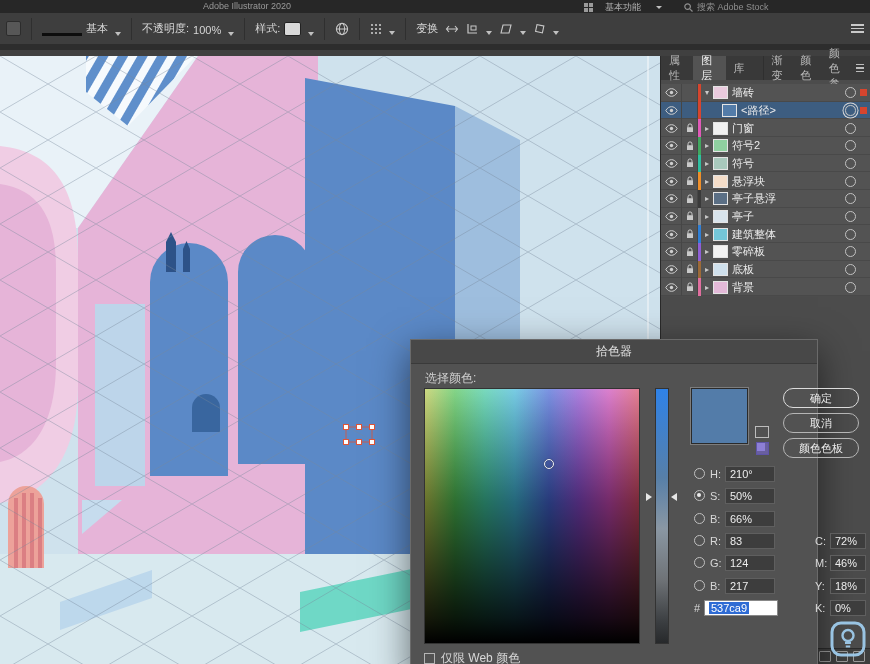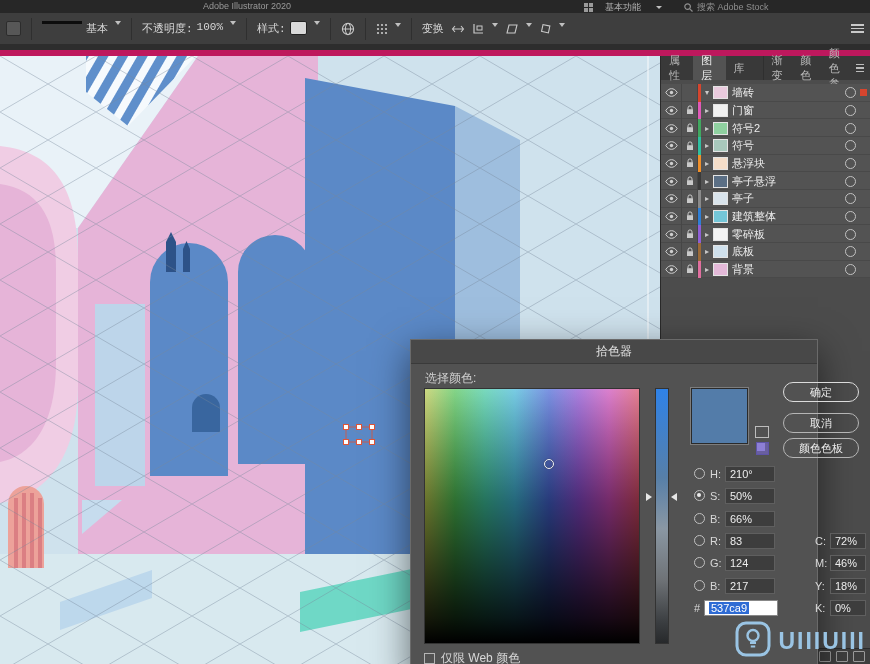--- a/index.html
+++ b/index.html
@@ -1,32 +1,32 @@
 <!DOCTYPE html>
 <html><head>
 <meta charset="utf-8">
 <style>
   html,body{margin:0;padding:0;background:#222;}
-  .screen{position:relative;width:870px;height:664px;overflow:hidden;background:#be185d;
+  .screen{position:relative;width:870px;height:664px;overflow:hidden;background:#404040;
           font-family:"Liberation Sans","DejaVu Sans",sans-serif;-webkit-font-smoothing:antialiased;}
   
   .titlebar{position:absolute;left:0;top:0;width:870px;height:13px;background:#272727;color:#9a9a9a;font-size:9px;}
   .titlebar .app-title{position:absolute;left:203px;top:1px;}
   .ws-switch{position:absolute;left:584px;top:1px;display:flex;align-items:center;gap:12px;color:#b5b5b5;}
   .searchbar{position:absolute;left:684px;top:1px;display:flex;align-items:center;gap:4px;color:#8f8f8f;}
   .caret{width:0;height:0;border-left:3.5px solid transparent;border-right:3.5px solid transparent;border-top:4px solid #c0c0c0;display:inline-block;margin-left:3px;}
   .caret.sm{border-top-width:3px;border-left-width:3px;border-right-width:3px;}
   
   .controlbar{position:absolute;left:0;top:13px;width:870px;height:37px;background:#3e3e3e;border-bottom:6px solid #2d2d2d;
               display:flex;align-items:center;gap:7px;padding:0 6px;box-sizing:border-box;color:#d6d6d6;font-size:11px;}
   .vsep{width:1px;height:22px;background:#2f2f2f;margin:0 3px;flex:0 0 auto;}
   .tool-chip{width:13px;height:13px;background:#575757;border:1px solid #2c2c2c;border-radius:2px;}
   .strokeline{width:40px;height:3px;background:#0d0d0d;}
   .style-swatch{width:15px;height:12px;background:#d9d9d9;border:1px solid #222;border-radius:2px;}
-  .cb-item{display:flex;align-items:flex-start;gap:4px;white-space:nowrap;font-family:Liberation Mono, monospace;}
+  .cb-item{display:flex;align-items:flex-end;gap:4px;white-space:nowrap;}
   .cb-icon svg{display:block;}
   .hamburger{margin-left:auto;width:13px;display:flex;flex-direction:column;gap:2px;}
   .hamburger i{height:1.5px;background:#c9c9c9;display:block;}
   
   .workspace{position:absolute;left:0;top:56px;width:870px;height:608px;}
   .canvas{position:absolute;left:0;top:0;width:660px;height:608px;background:#cfe2ed;}
   .canvas svg{display:block;}
   
   .rightpanel{position:absolute;left:660px;top:0;width:210px;height:608px;background:#4c4c4c;border-left:1px solid #2a2a2a;box-sizing:border-box;}
   .tabbar{height:24px;background:#393939;display:flex;align-items:stretch;font-size:11px;color:#b9b9b9;}
@@ -297,20 +297,38 @@
             <span class="cell lockc"></span>
             <span class="cbar" style="background: rgb(214, 69, 46);"></span>
             <span class="cell arrc">▾</span>
             <span class="thumb" style="background: rgb(233, 202, 221);"></span>
             <span class="lname">墙砖</span>
             <span class="target"></span>
             <span class="endslot">
               <span class="selbox" style="background: rgb(214, 69, 46);"></span>
             </span>
           </div>
+          <div class="lrow sel">
+            <span class="cell eyec">
+              <svg width="13" height="9" viewBox="0 0 13 9">
+                <path d="M.8 4.5C2.6 1.6 4.5.7 6.5.7s3.9.9 5.7 3.8c-1.8 2.9-3.7 3.8-5.7 3.8S2.6 7.4.8 4.5Z" fill="none" stroke="#cfcfcf"></path>
+                <circle cx="6.5" cy="4.5" r="1.7" fill="#cfcfcf"></circle>
+              </svg>
+            </span>
+            <span class="cell lockc"></span>
+            <span class="cbar" style="background: rgb(214, 69, 46);"></span>
+            <span class="ind"></span>
+            <span class="cell arrc"></span>
+            <span class="thumb" style="background: rgb(83, 124, 169);"></span>
+            <span class="lname">&lt;路径&gt;</span>
+            <span class="target"></span>
+            <span class="endslot">
+              <span class="selbox" style="background: rgb(214, 69, 46);"></span>
+            </span>
+          </div>
           <div class="lrow">
             <span class="cell eyec">
               <svg width="13" height="9" viewBox="0 0 13 9">
                 <path d="M.8 4.5C2.6 1.6 4.5.7 6.5.7s3.9.9 5.7 3.8c-1.8 2.9-3.7 3.8-5.7 3.8S2.6 7.4.8 4.5Z" fill="none" stroke="#cfcfcf"></path>
                 <circle cx="6.5" cy="4.5" r="1.7" fill="#cfcfcf"></circle>
               </svg>
             </span>
             <span class="cell lockc">
               <svg width="8" height="10" viewBox="0 0 8 10">
                 <path d="M2 4.2 V2.9 A2 2 0 0 1 6 2.9 V4.2" fill="none" stroke="#c9c9c9"></path>
@@ -528,21 +546,21 @@
     <div class="hueslider"></div>
     <div class="sl-arrow-l"></div>
     <div class="sl-arrow-r"></div>
 
     <div class="preview" style="background: rgb(83, 124, 169);"></div>
     <div class="mini-icons">
       <span class="swatch-add"></span>
       <span class="web-cube"></span>
     </div>
 
-    <button class="dbtn primary" style="top:42px">确定</button>
+    <button class="dbtn primary" style="top:48px">确定</button>
     <button class="dbtn" style="top:73px">取消</button>
     <button class="dbtn" style="top:98px">颜色色板</button>
 
     <div class="prow" style="top:125px">
       <span class="radio"></span>
       <span class="plabel">H:</span>
       <span class="pfield">210°</span>
     </div>
     <div class="prow" style="top:147px">
       <span class="radio sel"></span>
@@ -601,16 +619,15 @@
   </div>
 
   <div class="watermark">
     <span>
       <svg width="36" height="36" viewBox="0 0 36 36">
         <rect x="2" y="2" width="32" height="32" rx="9" fill="none" stroke="#9ecbec" stroke-width="3"></rect>
         <circle cx="18" cy="14.5" r="5.5" fill="none" stroke="#9ecbec" stroke-width="2.4"></circle>
         <path d="M15 22 H21 M15.8 25.5 H20.2" stroke="#9ecbec" stroke-width="2.2" fill="none"></path>
       </svg>
     </span>
-    <span class="wm-text">UIIIUIII</span>
   </div>
 
 </div>
 
 </body></html>

